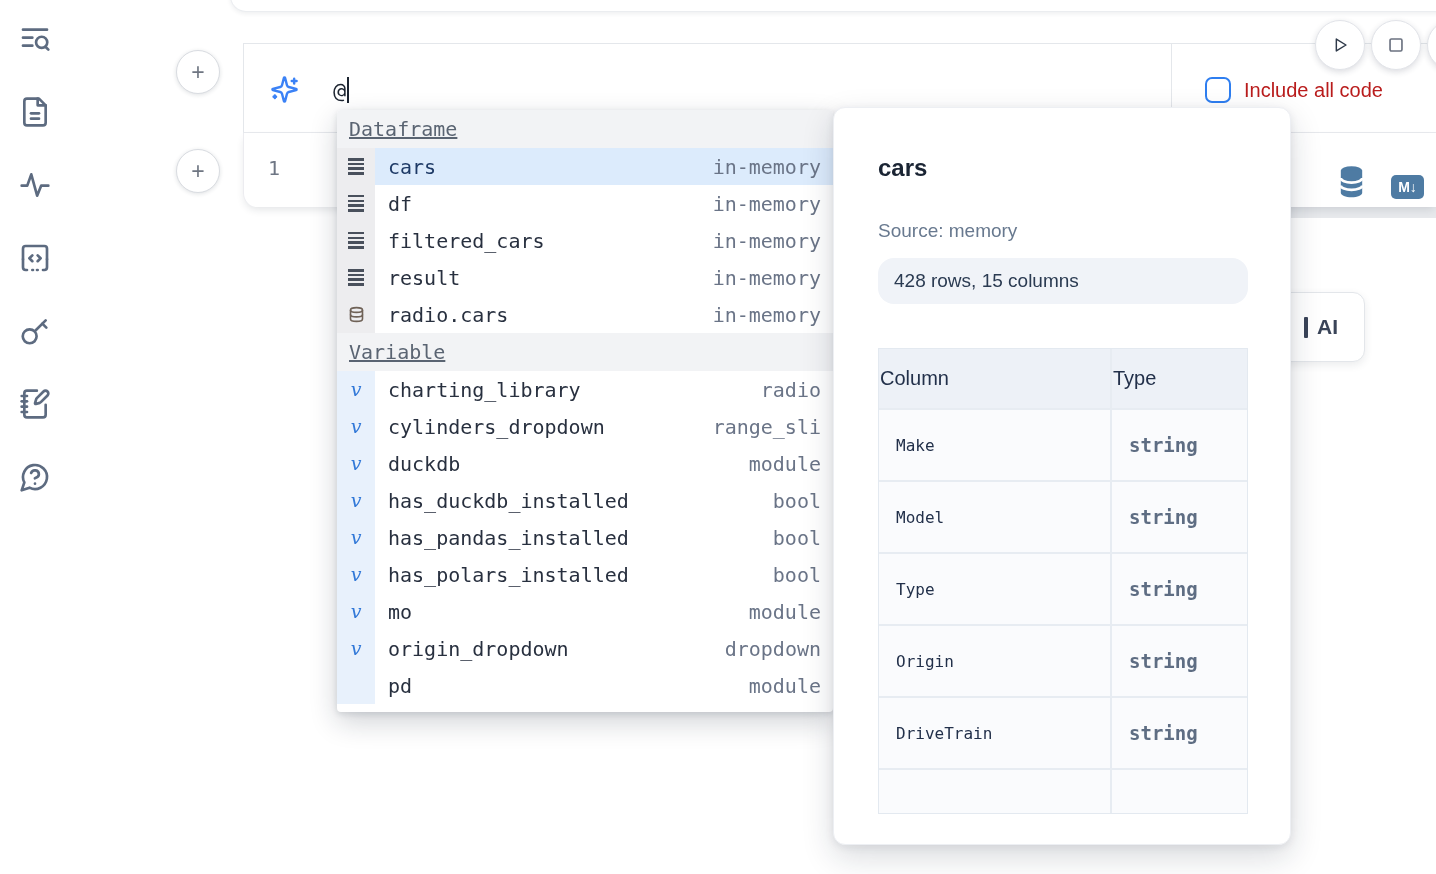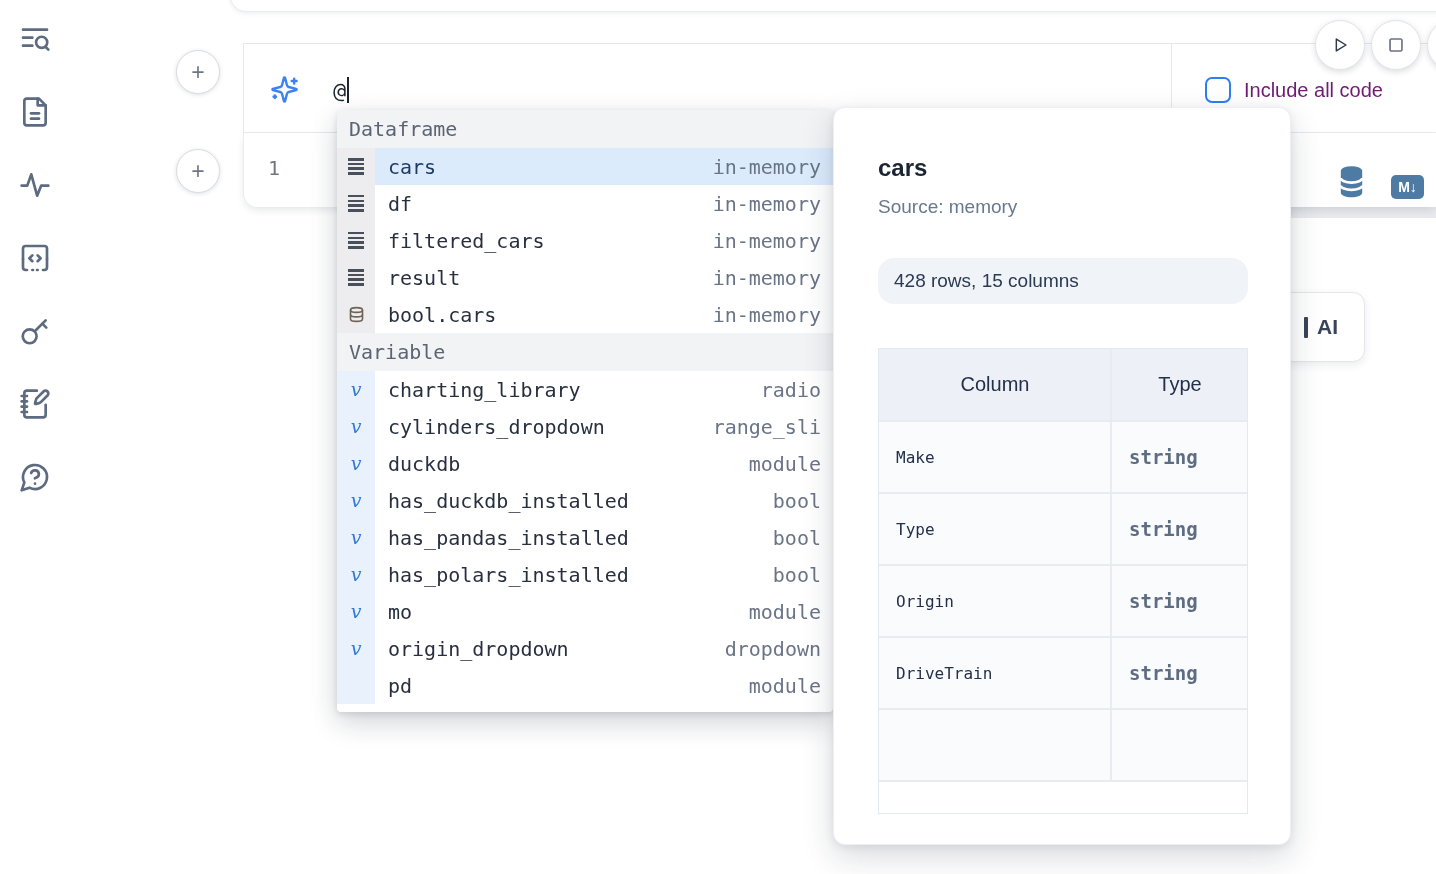--- a/index.html
+++ b/index.html
@@ -25,21 +25,21 @@
 
   
   .prompt { position: absolute; left: 243px; top: 43px; right: 0; height: 90px; background: #fff;
             border-top: 1px solid #e4e7eb; border-left: 1px solid #e4e7eb; border-bottom: 1px solid #e8eaee; z-index: 2; }
   .prompt-divider { position: absolute; left: 927px; top: 0; width: 1px; height: 100%; background: #e4e7eb; }
   .sparkle { position: absolute; left: 26px; top: 31px; width: 29px; height: 29px; stroke: #3b82f6; stroke-width: 2; fill: none; stroke-linecap: round; stroke-linejoin: round; }
   .prompt-value { position: absolute; left: 89px; top: 33px; font-family: "DejaVu Sans Mono", monospace; font-size: 22px; color: #1c2430; }
   .caret { display: inline-block; width: 2px; height: 26px; background: #1c2430; vertical-align: -5px; margin-left: 1px; }
   .includes { position: absolute; left: 961px; top: 33px; display: flex; align-items: center; gap: 13px; cursor: pointer; }
   .checkbox { width: 26px; height: 26px; background: #fff; border: 2.5px solid #2e7ef0; border-radius: 7px; }
-  .includes-label { font-size: 20px; color: #701a75; }
+  .includes-label { font-size: 20px; color: #b91c1c; }
 
   
   .circ { position: absolute; width: 50px; height: 50px; border-radius: 50%; background: #fff;
           border: 1px solid #e2e4e9; box-shadow: 0 2px 6px rgba(30,40,60,.16);
           display: flex; align-items: center; justify-content: center; z-index: 3; cursor: pointer; }
   .circ svg { width: 22px; height: 22px; fill: none; stroke-linecap: round; stroke-linejoin: round; }
 
   
   .cell { position: absolute; left: 243px; top: 133px; right: 0; height: 74px; background: #fff;
           border-left: 1px solid #ececf0; border-bottom-left-radius: 14px;
@@ -55,48 +55,48 @@
            border: 1px solid #e3e6ea; border-radius: 12px; box-shadow: 0 3px 8px rgba(30,40,60,.09);
            display: flex; align-items: center; justify-content: flex-end; padding-right: 26px;
            font-weight: bold; font-size: 21px; color: #3a4458; z-index: 4; cursor: pointer; }
   .clipped-bar { width: 4px; height: 21px; background: #3a4458; border-radius: 1px; margin-right: 9px; }
 
   
   .popup { position: absolute; left: 337px; top: 110px; width: 496px; height: 602px; background: #fff;
            border-radius: 4px; box-shadow: 0 10px 28px rgba(20,30,50,.20), 0 2px 6px rgba(20,30,50,.12);
            overflow: hidden; z-index: 5; }
   .pp-h { height: 38px; background: #f2f3f5; display: flex; align-items: center; padding-left: 12px;
-          font-family: "DejaVu Sans Mono", monospace; font-size: 20px; color: #5a6472; }
+          font-family: "DejaVu Sans Mono", monospace; font-size: 20px; color: #5a6472; text-decoration: underline; }
   .pp-row { height: 37px; display: flex; align-items: stretch; cursor: pointer; }
   .pp-gut { width: 38px; flex: none; background: #ededef; display: flex; align-items: center; justify-content: center; }
   .pp-gut.var { background: #e8f1fc; }
   .pp-body { flex: 1; display: flex; align-items: center; padding: 0 12px 0 13px; background: #fff; min-width: 0; }
   .pp-row.sel .pp-body { background: #dcebfc; }
   .pp-name { font-family: "DejaVu Sans Mono", monospace; font-size: 20px; color: #28303f; white-space: nowrap; }
   .pp-row.sel .pp-name { color: #1e3a66; }
   .pp-type { margin-left: auto; font-family: "DejaVu Sans Mono", monospace; font-size: 20px; color: #6a7487; white-space: nowrap; padding-left: 10px; }
   .dficon { width: 16px; height: 17px;
             background: repeating-linear-gradient(to bottom, #49505c 0 2.5px, transparent 2.5px 4.7px); }
   .vicon { font-family: "DejaVu Serif", serif; font-style: italic; font-size: 19px; color: #3279d8; line-height: 1; }
   .tblicon { width: 17px; height: 17px; stroke: #6f6257; stroke-width: 1.6; fill: none; }
 
   
   .card { position: absolute; left: 833px; top: 107px; width: 458px; height: 738px; background: #fff;
           border: 1px solid #edeff3; border-radius: 12px;
           box-shadow: 0 12px 32px rgba(20,30,50,.16), 0 2px 8px rgba(20,30,50,.08); z-index: 6; overflow: hidden; }
   .card-title { position: absolute; left: 44px; top: 46px; font-size: 24px; font-weight: bold; color: #1a2433; }
-  .card-source { position: absolute; left: 44px; top: 88px; font-size: 19px; color: #68798f; }
+  .card-source { position: absolute; left: 44px; top: 112px; font-size: 19px; color: #68798f; }
   .card-pill { position: absolute; left: 44px; top: 150px; width: 370px; height: 46px; background: #f0f3f8;
                border-radius: 16px; display: flex; align-items: center; padding-left: 16px;
                font-size: 19px; color: #2b3b52; }
   .tbl-wrap { position: absolute; left: 44px; top: 240px; width: 370px; height: 466px; overflow: hidden;
               border: 1px solid #e3e9f0; }
   table.schema { border-collapse: collapse; width: 100%; }
-  table.schema th { background: #edf1f7; height: 72px; font-size: 20px; font-weight: normal; color: #22304a;
-                    text-align: center; padding-left: 1px; border-bottom: 2px solid #e7ecf2; }
+  table.schema th { background: #edf1f7; height: 60px; font-size: 20px; font-weight: normal; color: #22304a;
+                    text-align: left; padding-left: 1px; border-bottom: 2px solid #e7ecf2; }
   table.schema th:first-child, table.schema td:first-child { width: 232px; border-right: 2px solid #e7ecf2; }
   table.schema td { background: #fafbfd; height: 72px; border-bottom: 2px solid #e7ecf2; padding-left: 17px; }
   .col-name { font-family: "DejaVu Sans Mono", monospace; font-size: 16px; color: #22304a; }
   .col-type { font-family: "DejaVu Sans Mono", monospace; font-size: 19px; color: #5e6d83; font-weight: bold; }
 </style>
 </head>
 <body>
 
 <div class="stage">
 
@@ -262,21 +262,21 @@
 
     <div class="pp-row">
       <span class="pp-gut">
         <svg class="tblicon" viewBox="0 0 17 17">
           <ellipse cx="8.5" cy="4" rx="6" ry="2.4"></ellipse>
           <path d="M2.5 4v9c0 1.3 2.7 2.4 6 2.4s6-1.1 6-2.4V4"></path>
           <path d="M2.5 8.5c0 1.3 2.7 2.4 6 2.4s6-1.1 6-2.4"></path>
         </svg>
       </span>
       <span class="pp-body">
-          <span class="pp-name">bool.cars</span>
+          <span class="pp-name">radio.cars</span>
           <span class="pp-type">in-memory</span>
         </span>
     </div>
 
     <div class="pp-h">Variable</div>
 
     <div class="pp-row">
       <span class="pp-gut var">
           <span class="vicon">v</span>
         </span>
@@ -368,20 +368,24 @@
             <th>Column</th>
             <th>Type</th>
           </tr>
         </thead>
         <tbody>
           <tr>
             <td><span class="col-name">Make</span></td>
             <td><span class="col-type">string</span></td>
           </tr>
           <tr>
+            <td><span class="col-name">Model</span></td>
+            <td><span class="col-type">string</span></td>
+          </tr>
+          <tr>
             <td><span class="col-name">Type</span></td>
             <td><span class="col-type">string</span></td>
           </tr>
           <tr>
             <td><span class="col-name">Origin</span></td>
             <td><span class="col-type">string</span></td>
           </tr>
           <tr>
             <td><span class="col-name">DriveTrain</span></td>
             <td><span class="col-type">string</span></td>

